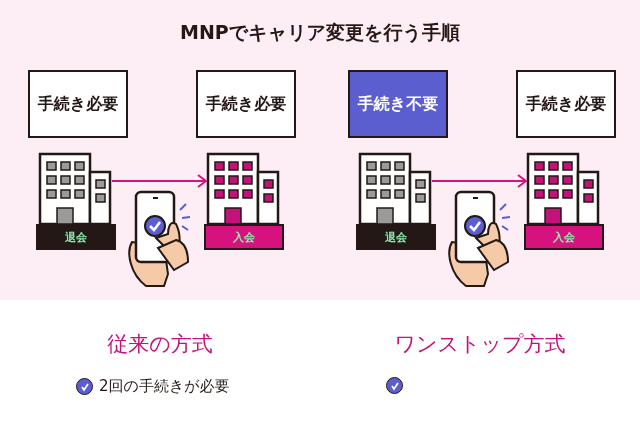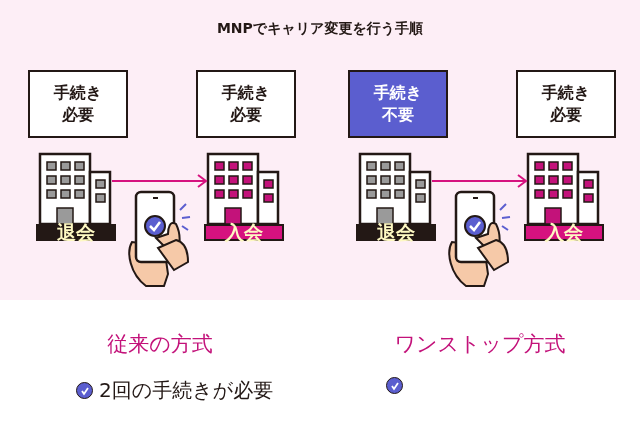--- a/index.html
+++ b/index.html
@@ -1,27 +1,27 @@
 <!DOCTYPE html>
 <html><head>
 <meta charset="utf-8">
 <style>
   *{box-sizing:border-box;margin:0;padding:0}
   body{width:640px;height:427px;overflow:hidden;background:#fff;font-family:"DejaVu Sans","Liberation Sans",sans-serif;position:relative}
   .top{position:absolute;left:0;top:0;width:640px;height:300px;background:#fdeef6}
-  .title{position:absolute;left:0;top:20px;width:640px;text-align:center;font-size:14px;font-weight:bold;color:#231815;letter-spacing:0px}
-  .bubble{position:absolute;width:100px;height:68px;border:2.5px solid #231815;background:#fff;display:flex;flex-direction:column;align-items:center;justify-content:center;font-weight:bold;font-size:16px;line-height:22px;color:#231815}
+  .title{position:absolute;left:0;top:20px;width:640px;text-align:center;font-size:19px;font-weight:bold;color:#231815;letter-spacing:0px}
+  .bubble{position:absolute;width:100px;height:68px;border:2.5px solid #231815;background:#fff;display:flex;flex-direction:row;align-items:center;justify-content:center;font-weight:bold;font-size:16px;line-height:22px;color:#231815}
   .bubble.blue{background:#5b5ecf;color:#fff}
   .tail{position:absolute;width:0;height:0}
   .bldg{position:absolute}
-  .label{position:absolute;height:17px;display:flex;align-items:center;justify-content:center;color:#fef9c3;font-weight:bold;font-size:19px;border:2px solid #231815}
+  .label{position:absolute;height:26px;display:flex;align-items:center;justify-content:center;color:#86efac;font-weight:bold;font-size:11px;border:2px solid #231815}
   .label.out{background:#231815}
   .label.in{background:#d6127f}
   .sect{position:absolute;top:330px;width:320px;text-align:center;font-size:21px;font-weight:normal;color:#c3127a}
-  .note{position:absolute;top:377px;display:flex;align-items:center;font-size:20px;color:#231815}
+  .note{position:absolute;top:377px;display:flex;align-items:center;font-size:15px;color:#231815}
   .chk{width:17px;height:17px;border-radius:50%;background:#5b5ecf;border:1.5px solid #231815;display:inline-flex;align-items:center;justify-content:center;margin-right:6px}
 </style>
 </head>
 <body>
 
 <div class="top"></div>
 <div class="title">MNPでキャリア変更を行う手順</div>
 
 <div>
   <div class="bubble" style="left:28px;top:70px">

